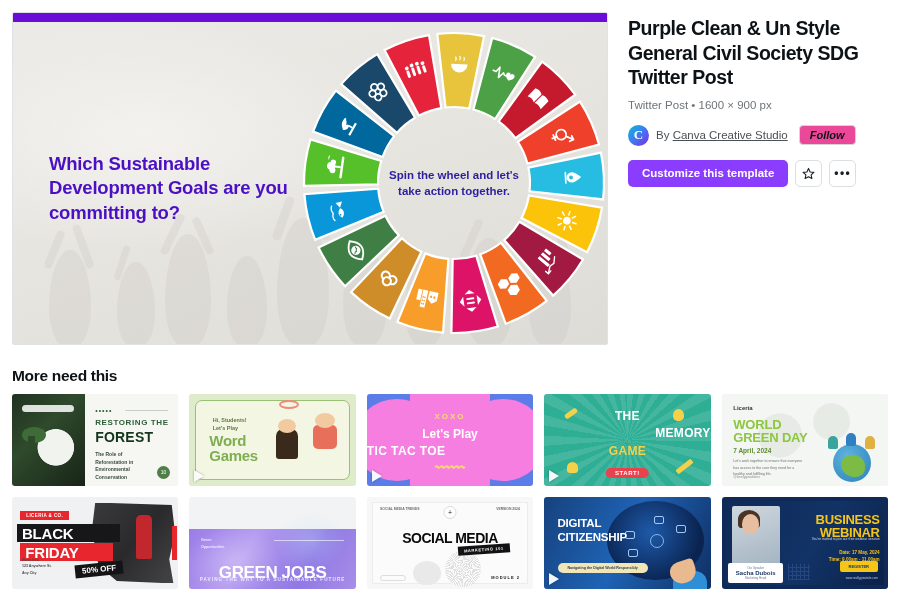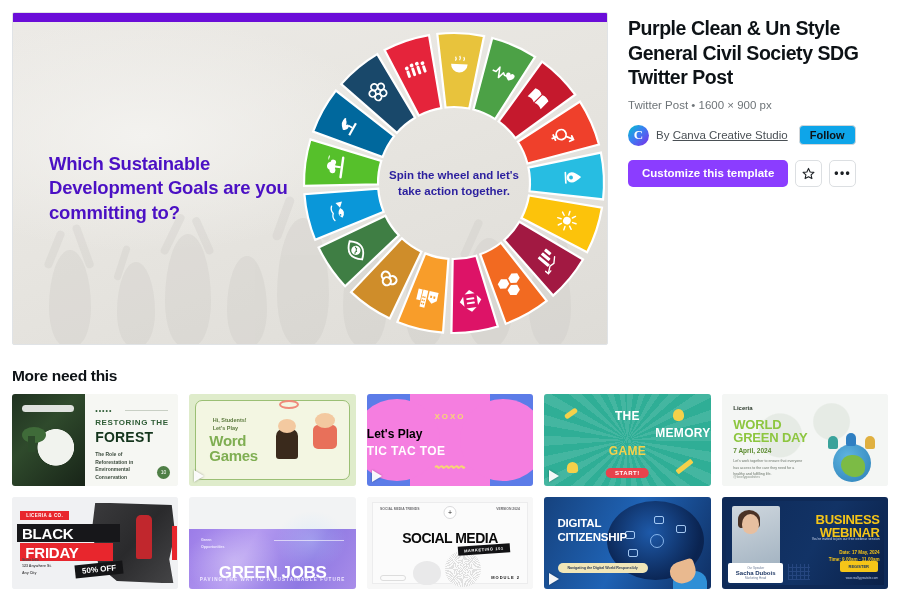--- a/index.html
+++ b/index.html
@@ -57,22 +57,22 @@
   .avatar {
     width:21px; height:21px; border-radius:50%; flex:0 0 21px;
     background:linear-gradient(135deg,#00c4cc 0%,#3b7ff2 45%,#7d2ae8 100%);
     display:flex; align-items:center; justify-content:center;
     color:#fff; font-size:13px; font-weight:700; font-family:"Liberation Serif",serif;
   }
   .by { font-size:11.5px; color:#4a5055; white-space:nowrap; }
   .by a { color:#4a5055; text-decoration:underline; }
   .follow-btn {
     margin-left:4px; padding:3px 10px; font-size:11px; font-weight:700;
-    color:#0d1216; background:#0ea5e9; border:1px solid #d3d6d9; border-radius:4px;
-    cursor:pointer; white-space:nowrap;
+    color:#0d1216; background:#ec4899; border:1px solid #d3d6d9; border-radius:4px;
+    cursor:pointer; white-space:nowrap;font-style:italic;
   }
   .cta-row { display:flex; align-items:center; gap:7px; margin-top:14px; }
   .cta {
     background:#8b3dff; color:#fff; border:none; border-radius:5px;
     padding:0 14px; height:27px; font-size:11.5px; font-weight:700;
     cursor:pointer; white-space:nowrap;
   }
   .icon-btn {
     width:27px; height:27px; border:1px solid #dcdfe2; border-radius:5px;
     background:#fff; display:flex; align-items:center; justify-content:center;
@@ -128,21 +128,21 @@
   .c-word .kid1 h{position:absolute;left:2px;top:-10px;width:18px;height:14px;border-radius:50%;background:#f3c9a0;display:block;}
   .c-word .kid2{position:absolute;left:74%;top:34%;width:24px;height:24px;background:#e8705a;border-radius:5px;}
   .c-word .kid2 h{position:absolute;left:2px;top:-12px;width:20px;height:15px;border-radius:50%;background:#f3c9a0;display:block;}
   .c-word .bow{position:absolute;left:54%;top:6%;width:20px;height:9px;border:2px solid #f08a7a;border-radius:50%;}
 
   .c-tic { background:#5c7ce8; }
   .c-tic .bl{position:absolute;left:-8%;top:5%;width:52%;height:90%;border-radius:50%;background:#f57ee0;}
   .c-tic .br{position:absolute;right:-8%;top:5%;width:52%;height:90%;border-radius:50%;background:#f57ee0;}
   .c-tic .bc{position:absolute;left:26%;top:0;width:48%;height:100%;background:#f57ee0;}
   .c-tic .xoxo{position:absolute;left:0;right:0;top:20%;text-align:center;color:#f7d773;font-size:8px;font-weight:800;letter-spacing:2px;}
-  .c-tic .l1{position:absolute;left:0;right:0;top:36%;text-align:left;color:#000000;font-size:12px;font-weight:800;}
+  .c-tic .l1{position:absolute;left:0;right:0;top:36%;text-align:center;color:#ffffff;font-size:12px;font-weight:800;}
   .c-tic .l2{position:absolute;left:0;right:0;top:54%;color:#fff;font-size:12px;font-weight:800;letter-spacing:.4px;}
   .c-tic .wave{position:absolute;left:0;right:0;bottom:14%;text-align:center;color:#f7d773;font-size:10px;font-weight:800;}
 
   .c-mem { background:#2fae96; }
   .c-mem .rays{position:absolute;inset:0;background:repeating-conic-gradient(from 0deg at 50% 50%, rgba(255,255,255,.10) 0deg 7deg, rgba(255,255,255,0) 7deg 14deg);}
   .c-mem .t1{position:absolute;left:0;right:0;top:16%;text-align:center;color:#fff;font-size:12px;font-weight:800;letter-spacing:.3px;}
   .c-mem .t2{position:absolute;left:0;right:0;top:35%;text-align:right;color:#fff;font-size:12px;font-weight:800;letter-spacing:.3px;}
   .c-mem .t3{position:absolute;left:0;right:0;top:54%;text-align:center;color:#f5d14a;font-size:12px;font-weight:800;letter-spacing:.3px;}
   .c-mem .start{position:absolute;left:50%;bottom:9%;transform:translateX(-50%);background:#e8424c;color:#fff;font-size:6px;font-weight:800;padding:2px 9px;border-radius:8px;letter-spacing:.5px;}
   .c-mem .bulb{position:absolute;right:16%;top:16%;width:11px;height:12px;border-radius:50% 50% 40% 40%;background:#f5d14a;}

